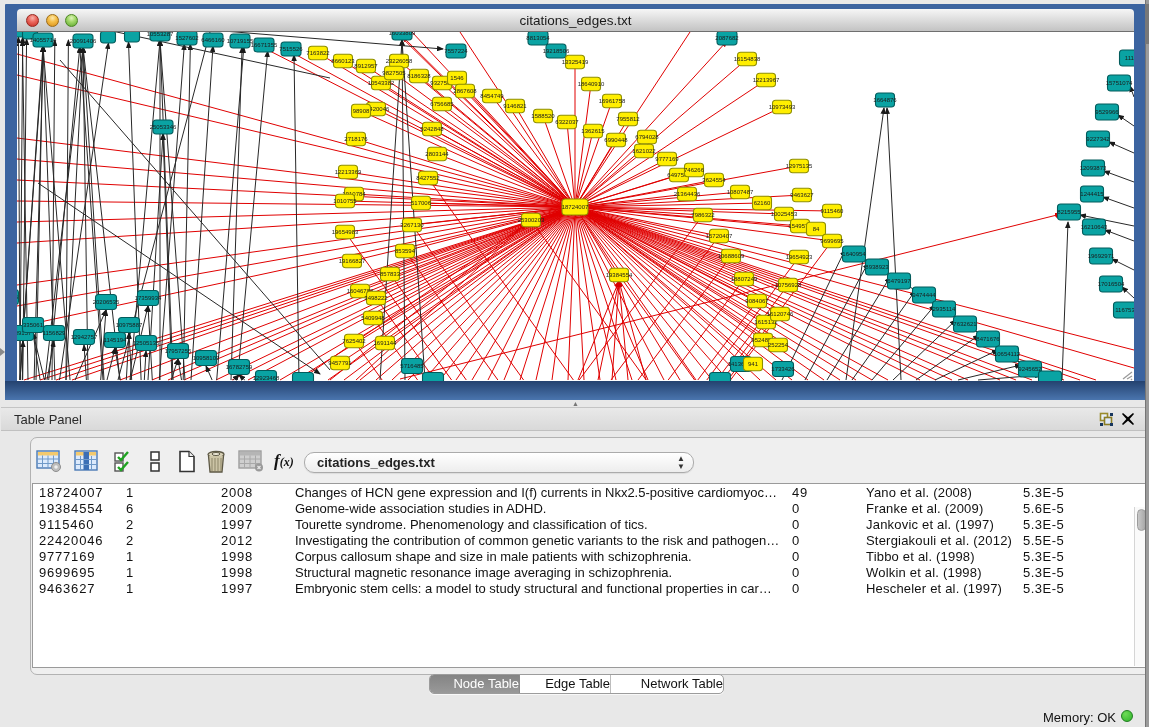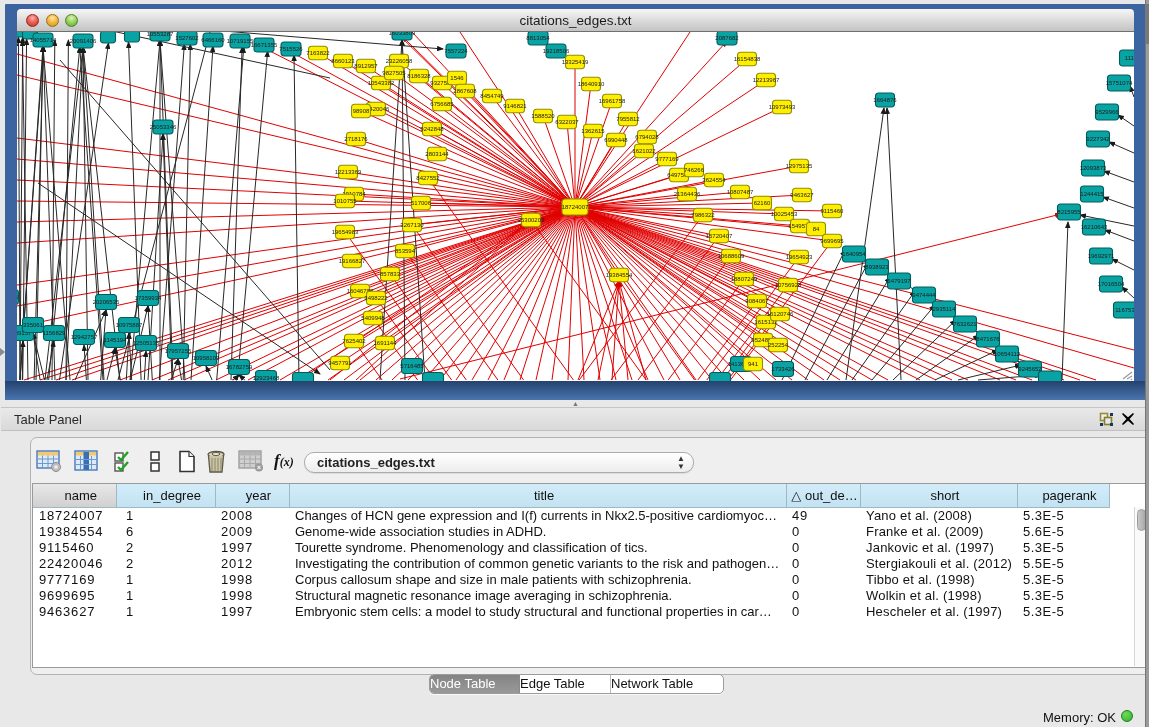--- a/index.html
+++ b/index.html
@@ -23,21 +23,21 @@
 th.first{background:linear-gradient(#e8e8e8,#d0d0d0);border-left:none}
 td{height:16px;padding:0 0 0 6px;font-size:13px;color:#111;overflow:hidden;white-space:nowrap}
 td.c1,td.c2,td.c3,td.c5{letter-spacing:.8px}
 td.c7{letter-spacing:.5px}
 td.c6{letter-spacing:.2px}
 .w1{width:83px}.w2{width:99px}.w3{width:74px}.w4{width:497px}.w5{width:74px}.w6{width:157px}.w7{width:92px}
 td.c2{padding-left:10px}
 #sb{position:absolute;right:4px;top:69px;width:13px;height:159px;background:#fafafa;border-left:1px solid #d5d5d5}
 #sb .th{position:absolute;left:2px;top:2px;width:9px;height:22px;border-radius:5px;background:linear-gradient(90deg,#c9c9c9,#a8a8a8);border:1px solid #9c9c9c}
 #segs{position:absolute;left:429px;top:674px;height:20px;display:flex;border:1px solid #9c9c9c;border-radius:5px;overflow:hidden;background:#fff;box-shadow:0 1px 0 rgba(255,255,255,.7)}
-#segs div{font-size:13px;line-height:18px;text-align:left;color:#111;border-right:1px solid #bdbdbd}
+#segs div{font-size:13px;line-height:18px;text-align:right;color:#111;border-right:1px solid #bdbdbd}
 #segs div.on{background:linear-gradient(#848484,#999999);color:#fff;border-right:1px solid #8a8a8a}
 #segs div:last-child{border-right:none}
 #mem{position:absolute;right:33px;top:710px;font-size:13px;color:#111}
 #memdot{position:absolute;right:16px;top:710px;width:12px;height:12px;border-radius:50%;background:radial-gradient(circle at 35% 30%,#6fdb58,#2eb42a);border:1px solid #1f7d1f}
 #rstrip{position:absolute;right:0;top:0;width:4px;height:727px;background:#9b9b9b;border-left:1px solid #757575}
 #rthumb{position:absolute;right:0;top:4px;width:4px;height:40px;background:#787878}
 </style></head><body>
 <div id="win">
   <div class="bot"></div>
   <div id="titlebar">
@@ -670,29 +670,20 @@
       <colgroup>
           <col class="w1">
           <col class="w2">
           <col class="w3">
           <col class="w4">
           <col class="w5">
           <col class="w6">
           <col class="w7">
         </colgroup>
       <tbody>
-          <tr>
-            <th class="first">name</th>
-            <th>in_degree</th>
-            <th>year</th>
-            <th>title</th>
-            <th class="c5h">△ out_de…</th>
-            <th>short</th>
-            <th>pagerank</th>
-          </tr>
 <tr>
             <td class="c1">18724007</td>
             <td class="c2">1</td>
             <td class="c3">2008</td>
             <td class="c4">Changes of HCN gene expression and I(f) currents in Nkx2.5-positive cardiomyoc…</td>
             <td class="c5">49</td>
             <td class="c6">Yano et al. (2008)</td>
             <td class="c7">5.3E-5</td>
           </tr>
 <tr>

